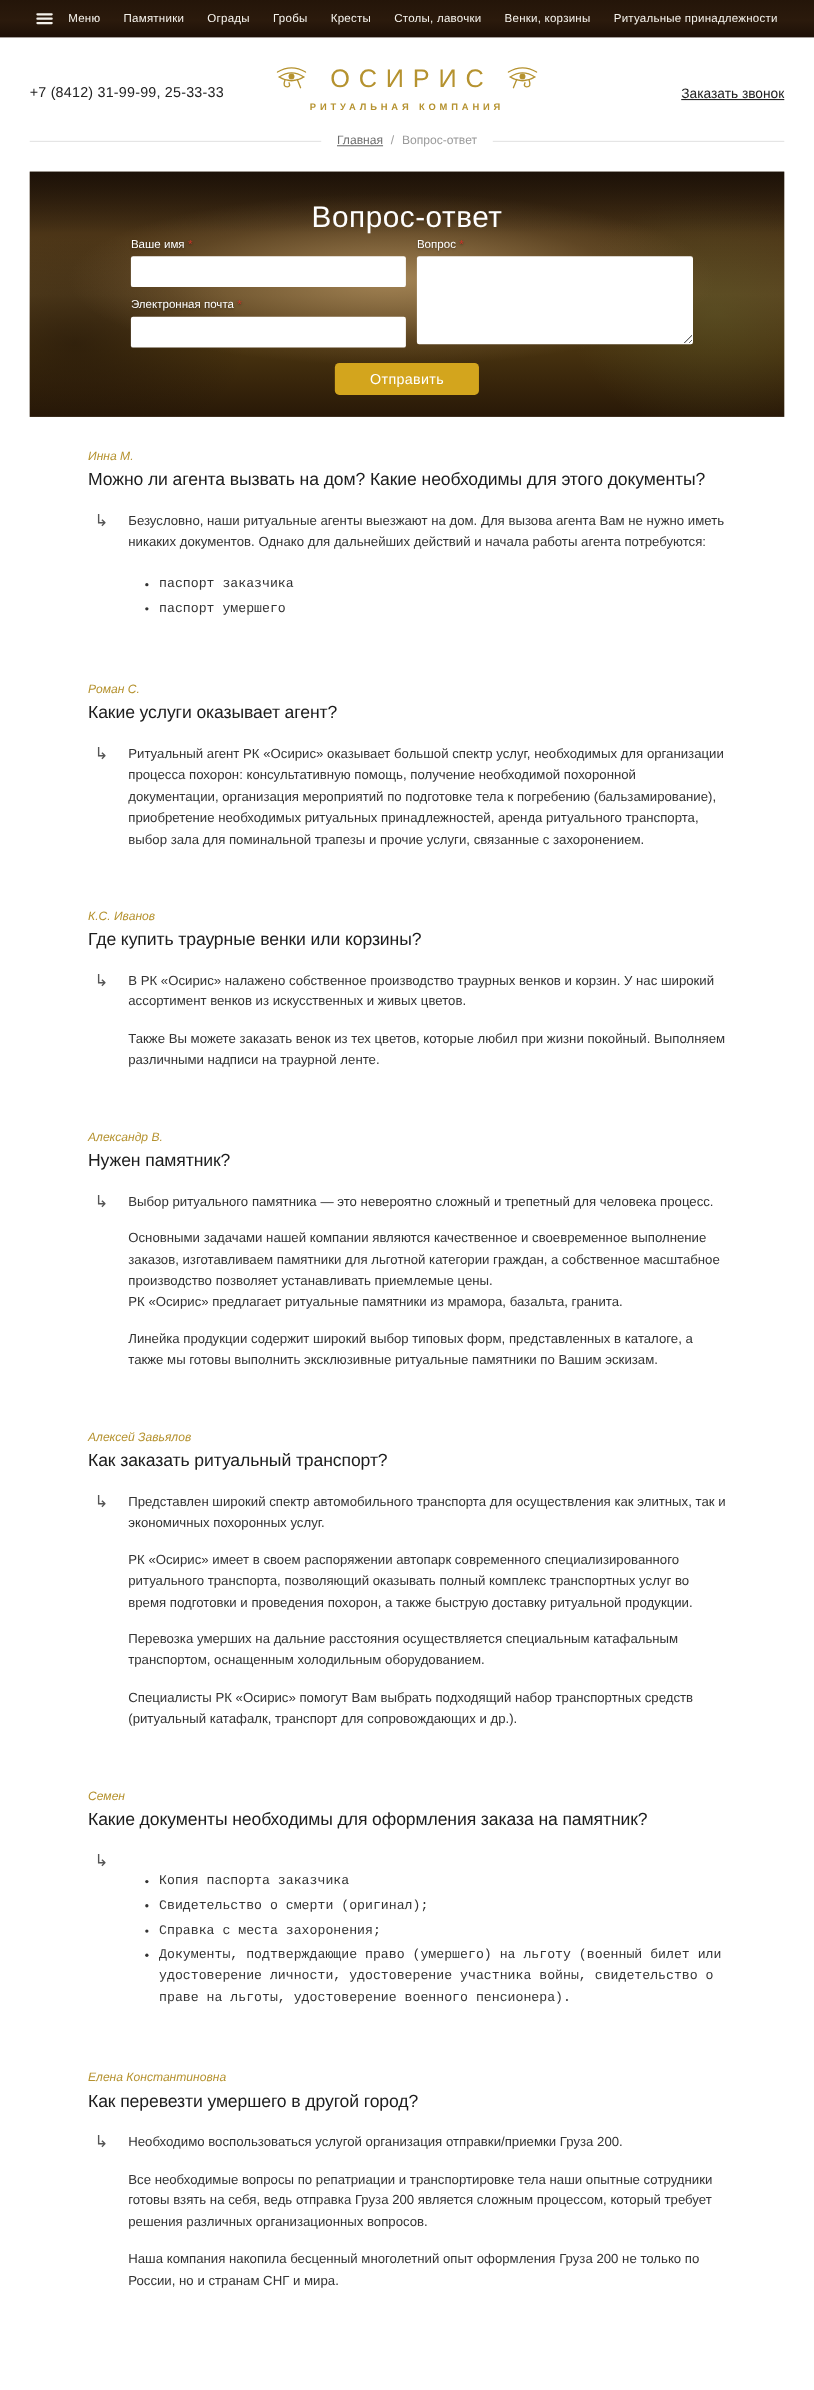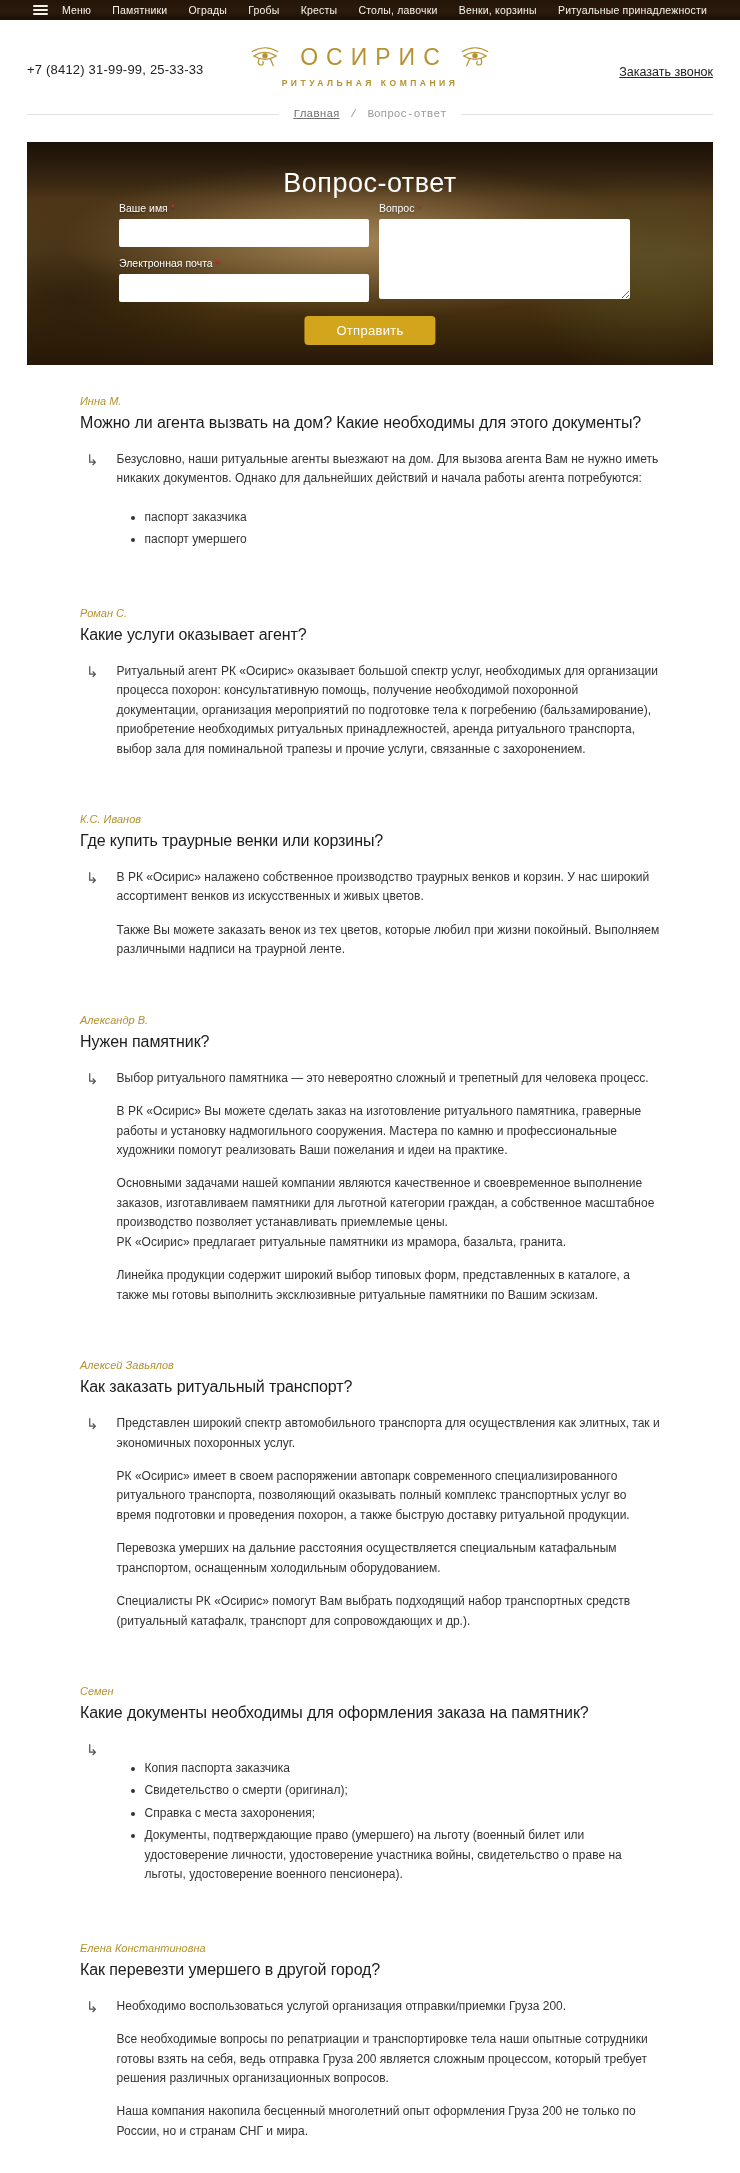--- a/index.html
+++ b/index.html
@@ -13,21 +13,21 @@
   }
   *{box-sizing:border-box;margin:0;padding:0;}
   html,body{background:#ffffff;}
   body{
     width:740px;margin:0 auto;
     font-family:"Liberation Sans","DejaVu Sans",sans-serif;
     color:var(--body-text);
   }
   
   .topnav{
-    height:20px;
+    height:34px;
     background:linear-gradient(180deg,#241509 0%,#2b1a0c 55%,#1d1007 100%);
     display:flex;align-items:center;
     padding:0 33px;
     gap:14px;
   }
   .hamburger{width:15px;height:10px;display:flex;flex-direction:column;justify-content:space-between;cursor:pointer;flex:0 0 auto;}
   .hamburger span{display:block;height:2px;background:#f5f2ec;border-radius:1px;}
   .nav-items{display:flex;flex:1;justify-content:space-between;align-items:center;}
   .nav-item{color:#f7f4ee;font-size:10.5px;letter-spacing:.2px;cursor:pointer;white-space:nowrap;}
   
@@ -35,21 +35,21 @@
   .header-phone{font-size:13px;color:#222;width:226px;padding-top:18px;letter-spacing:.2px;}
   .logo{flex:1;text-align:center;}
   .logo-row{display:flex;justify-content:center;gap:12px;}
   .logo-title{font-size:23px;letter-spacing:8px;color:var(--accent);font-weight:400;padding-left:8px;}
   .eye{width:30px;height:24px;flex:0 0 auto;}
   .eye.flip{transform:scaleX(-1);}
   .logo-sub{margin-top:7px;font-size:8.5px;letter-spacing:3.5px;color:var(--accent);font-weight:700;}
   .callback{width:226px;text-align:right;padding-top:18px;}
   .callback a{font-size:12.5px;color:#222;text-decoration:underline;cursor:pointer;}
   
-  .breadcrumb{display:flex;align-items:center;margin:10px 27px 0;font-size:11px;color:#8f8f8f;font-family:Liberation Mono, monospace;}
+  .breadcrumb{display:flex;align-items:center;margin:10px 27px 0;font-size:11px;color:#8f8f8f;}
   .breadcrumb::before,.breadcrumb::after{content:"";flex:1;height:1px;background:#e3e3e3;}
   .crumbs{padding:0 14px;white-space:nowrap;}
   .crumb-home{color:#6e6e6e;text-decoration:underline;cursor:pointer;}
   .crumb-sep{margin:0 4px;color:#9a9a9a;}
   .crumb-current{color:#9a9a9a;}
   
   .hero{
     position:relative;margin:22px 27px 0;height:223px;overflow:hidden;
     background:
       radial-gradient(ellipse 55% 45% at 48% 44%, rgba(176,143,94,.85), rgba(130,100,60,.32) 55%, rgba(60,40,20,0) 78%),
@@ -75,21 +75,21 @@
   
   .qa-wrap{padding:30px 80px 0;}
   .qa-section{margin-bottom:54px;}
   .qa-author{font-size:11px;font-style:italic;color:var(--accent);margin-bottom:7px;}
   .qa-question{font-size:16px;font-weight:400;color:var(--ink);letter-spacing:-.1px;margin-bottom:18px;}
   .qa-answer{display:flex;gap:18px;}
   .qa-arrow{flex:0 0 auto;font-size:15px;color:#555;line-height:1.3;padding-left:6px;}
   .qa-content{flex:1;font-size:12px;line-height:1.62;color:var(--body-text);}
   .qa-content p{margin:0 0 14px;white-space:pre-line;}
   .qa-content p:last-child{margin-bottom:0;}
-  .qa-content ul{margin:19px 0 0 28px;}
+  .qa-content ul{margin:19px 0 0 28px;font-family:Liberation Mono, monospace;}
   .qa-content li{margin:3px 0;}
 </style>
 </head>
 <body>
 
 <nav class="topnav">
   <div class="hamburger">
       <span></span>
       <span></span>
       <span></span>
@@ -194,21 +194,20 @@
         </div>
       </div>
     </section>
     <section class="qa-section">
       <div class="qa-author">Александр В.</div>
       <h2 class="qa-question">Нужен памятник?</h2>
       <div class="qa-answer">
         <span class="qa-arrow">↳</span>
         <div class="qa-content">
           <p>Выбор ритуального памятника — это невероятно сложный и трепетный для человека процесс.</p>
-          <p>В РК «Осирис» Вы можете сделать заказ на изготовление ритуального памятника, граверные работы и установку надмогильного сооружения. Мастера по камню и профессиональные художники помогут реализовать Ваши пожелания и идеи на практике.</p>
           <p>Основными задачами нашей компании являются качественное и своевременное выполнение заказов, изготавливаем памятники для льготной категории граждан, а собственное масштабное производство позволяет устанавливать приемлемые цены.
 РК «Осирис» предлагает ритуальные памятники из мрамора, базальта, гранита.</p>
           <p>Линейка продукции содержит широкий выбор типовых форм, представленных в каталоге, а также мы готовы выполнить эксклюзивные ритуальные памятники по Вашим эскизам.</p>
         </div>
       </div>
     </section>
     <section class="qa-section">
       <div class="qa-author">Алексей Завьялов</div>
       <h2 class="qa-question">Как заказать ритуальный транспорт?</h2>
       <div class="qa-answer">

